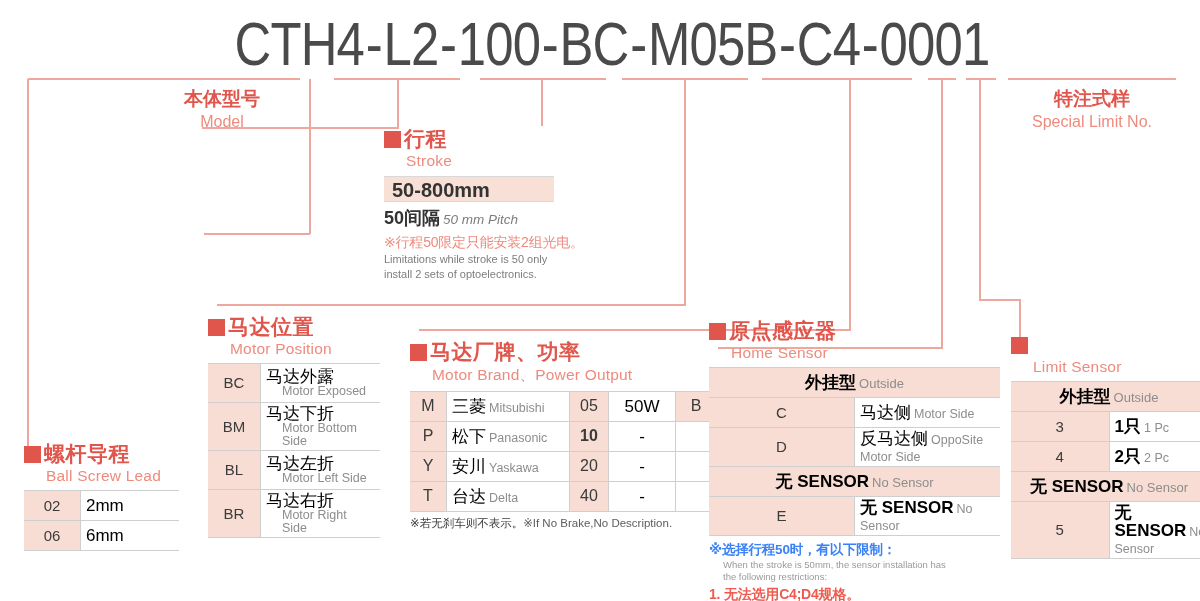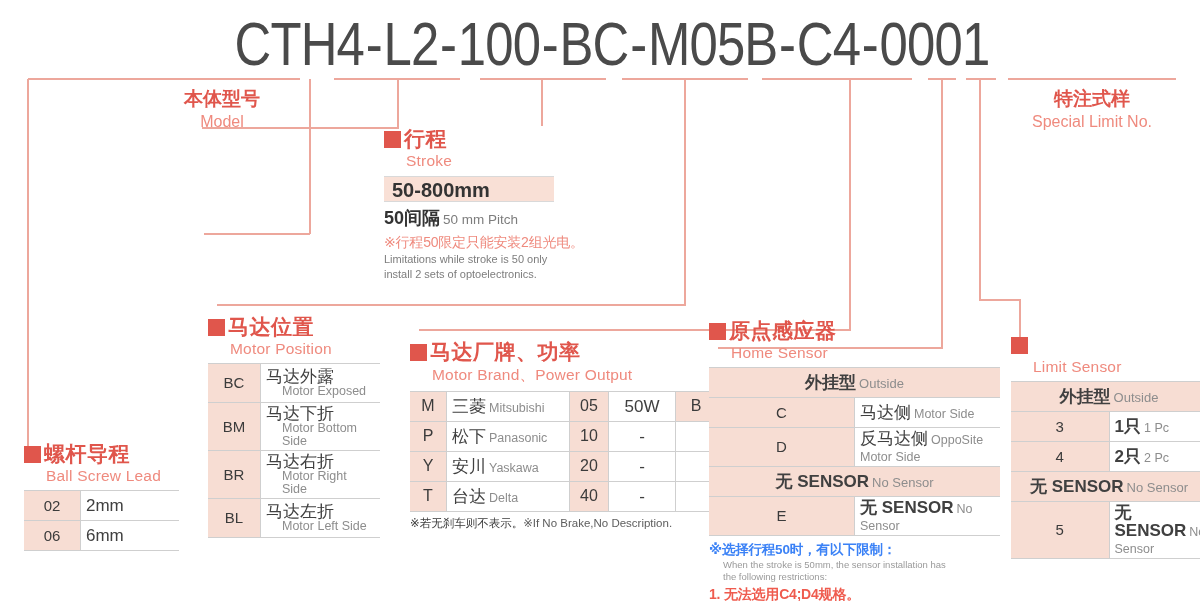--- a/index.html
+++ b/index.html
@@ -57,37 +57,37 @@
     border-bottom:1px solid #cfcfcf;
     font-size:15px;color:#3b3b3b;
     line-height:1.05;
   }
   table.spec tr:first-child td{border-top:1px solid #cfcfcf;}
   td.code{
     background:#f7ddd3;text-align:center;font-size:17px;color:#333;
     border-right:1px solid #cfcfcf;
   }
   td.code.sm{font-size:16px;}
-  .cn{font-size:17px;color:#404040;font-weight:400;}
+  .cn{font-size:17px;color:#000000;font-weight:400;}
   .cn.b{font-weight:700;}
   .en{font-size:12.5px;color:#8d8d8d;margin-left:3px;}
   .en.blk2{display:block;margin-left:16px;margin-top:-1px;}
   td.full{background:#f7ddd3;text-align:center;border-right:none;}
   td.full .cn{font-weight:700;font-size:17px;}
   td.full .en{font-size:13px;color:#8d8d8d;}
 
   
   .stroke-box{
     background:#f9e0d6;width:170px;height:26px;line-height:26px;
     padding-left:8px;font-size:20px;font-weight:700;color:#333;
     border-top:1px solid #d9d9d9;border-bottom:1px solid #d9d9d9;
     box-sizing:border-box;
   }
   .pitch{margin-top:4px;font-size:18px;font-weight:700;color:#333;white-space:nowrap;}
-  .pitch .en{font-size:13.5px;font-weight:400;color:#7d7d7d;}
+  .pitch .en{font-size:13.5px;font-weight:400;color:#7d7d7d;font-style:italic;}
   .note-cn{margin-top:4px;font-size:14px;color:#ef8a7e;white-space:nowrap;letter-spacing:-.2px;}
   .note-en{font-size:11px;color:#7d7d7d;line-height:1.25;margin-top:1px;}
 
   .tiny-note{font-size:11.5px;color:#3b3b3b;margin-top:4px;white-space:nowrap;}
   .tiny-note .g{color:#5d5d5d;}
 
   
   .warn{margin-top:5px;width:300px;}
   .warn-h{font-size:13.5px;font-weight:700;color:#3b82f6;letter-spacing:-.2px;}
   .warn-sub{font-size:9.5px;color:#9a9a9a;line-height:1.3;margin-left:14px;}
@@ -192,31 +192,31 @@
         </td>
       </tr>
       <tr>
         <td class="code" style="height:34px;">BM</td>
         <td>
           <span class="cn">马达下折</span>
           <span class="en blk2">Motor Bottom Side</span>
         </td>
       </tr>
       <tr>
+        <td class="code" style="height:34px;">BL</td>
+        <td>
+          <span class="cn">马达左折</span>
+          <span class="en blk2">Motor Left Side</span>
+        </td>
+      </tr>
+      <tr>
         <td class="code" style="height:34px;">BR</td>
         <td>
           <span class="cn">马达右折</span>
           <span class="en blk2">Motor Right Side</span>
-        </td>
-      </tr>
-      <tr>
-        <td class="code" style="height:34px;">BL</td>
-        <td>
-          <span class="cn">马达左折</span>
-          <span class="en blk2">Motor Left Side</span>
         </td>
       </tr>
     </tbody>
       </table>
   </div>
 
   <div class="blk" style="left:398px;top:341px;">
     <div class="blk-head">
       <span class="bullet"></span><span class="cn-title">马达厂牌、功率</span>
     </div>
@@ -226,21 +226,21 @@
           <tr>
         <td class="code sm" style="width:26px;height:25px;">M</td>
         <td style="width:112px;"><span class="cn">三菱</span><span class="en">Mitsubishi</span></td>
         <td class="code sm" style="width:28px;border-left:1px solid #cfcfcf;">05</td>
         <td style="width:56px;text-align:center;"><span class="cn">50W</span></td>
         <td class="code sm" style="width:30px;border-left:1px solid #cfcfcf;">B</td>
       </tr>
       <tr>
         <td class="code sm" style="height:25px;">P</td>
         <td><span class="cn">松下</span><span class="en">Panasonic</span></td>
-        <td class="code sm" style="border-left:1px solid #cfcfcf;">10</td>
+        <td class="code sm" style="border-left:1px solid #cfcfcf;font-weight:bold;">10</td>
         <td style="text-align:center;"><span class="cn">-</span></td>
         <td style="border-left:1px solid #cfcfcf;"></td>
       </tr>
       <tr>
         <td class="code sm" style="height:25px;">Y</td>
         <td><span class="cn">安川</span><span class="en">Yaskawa</span></td>
         <td class="code sm" style="border-left:1px solid #cfcfcf;">20</td>
         <td style="text-align:center;"><span class="cn">-</span></td>
         <td style="border-left:1px solid #cfcfcf;"></td>
       </tr>

